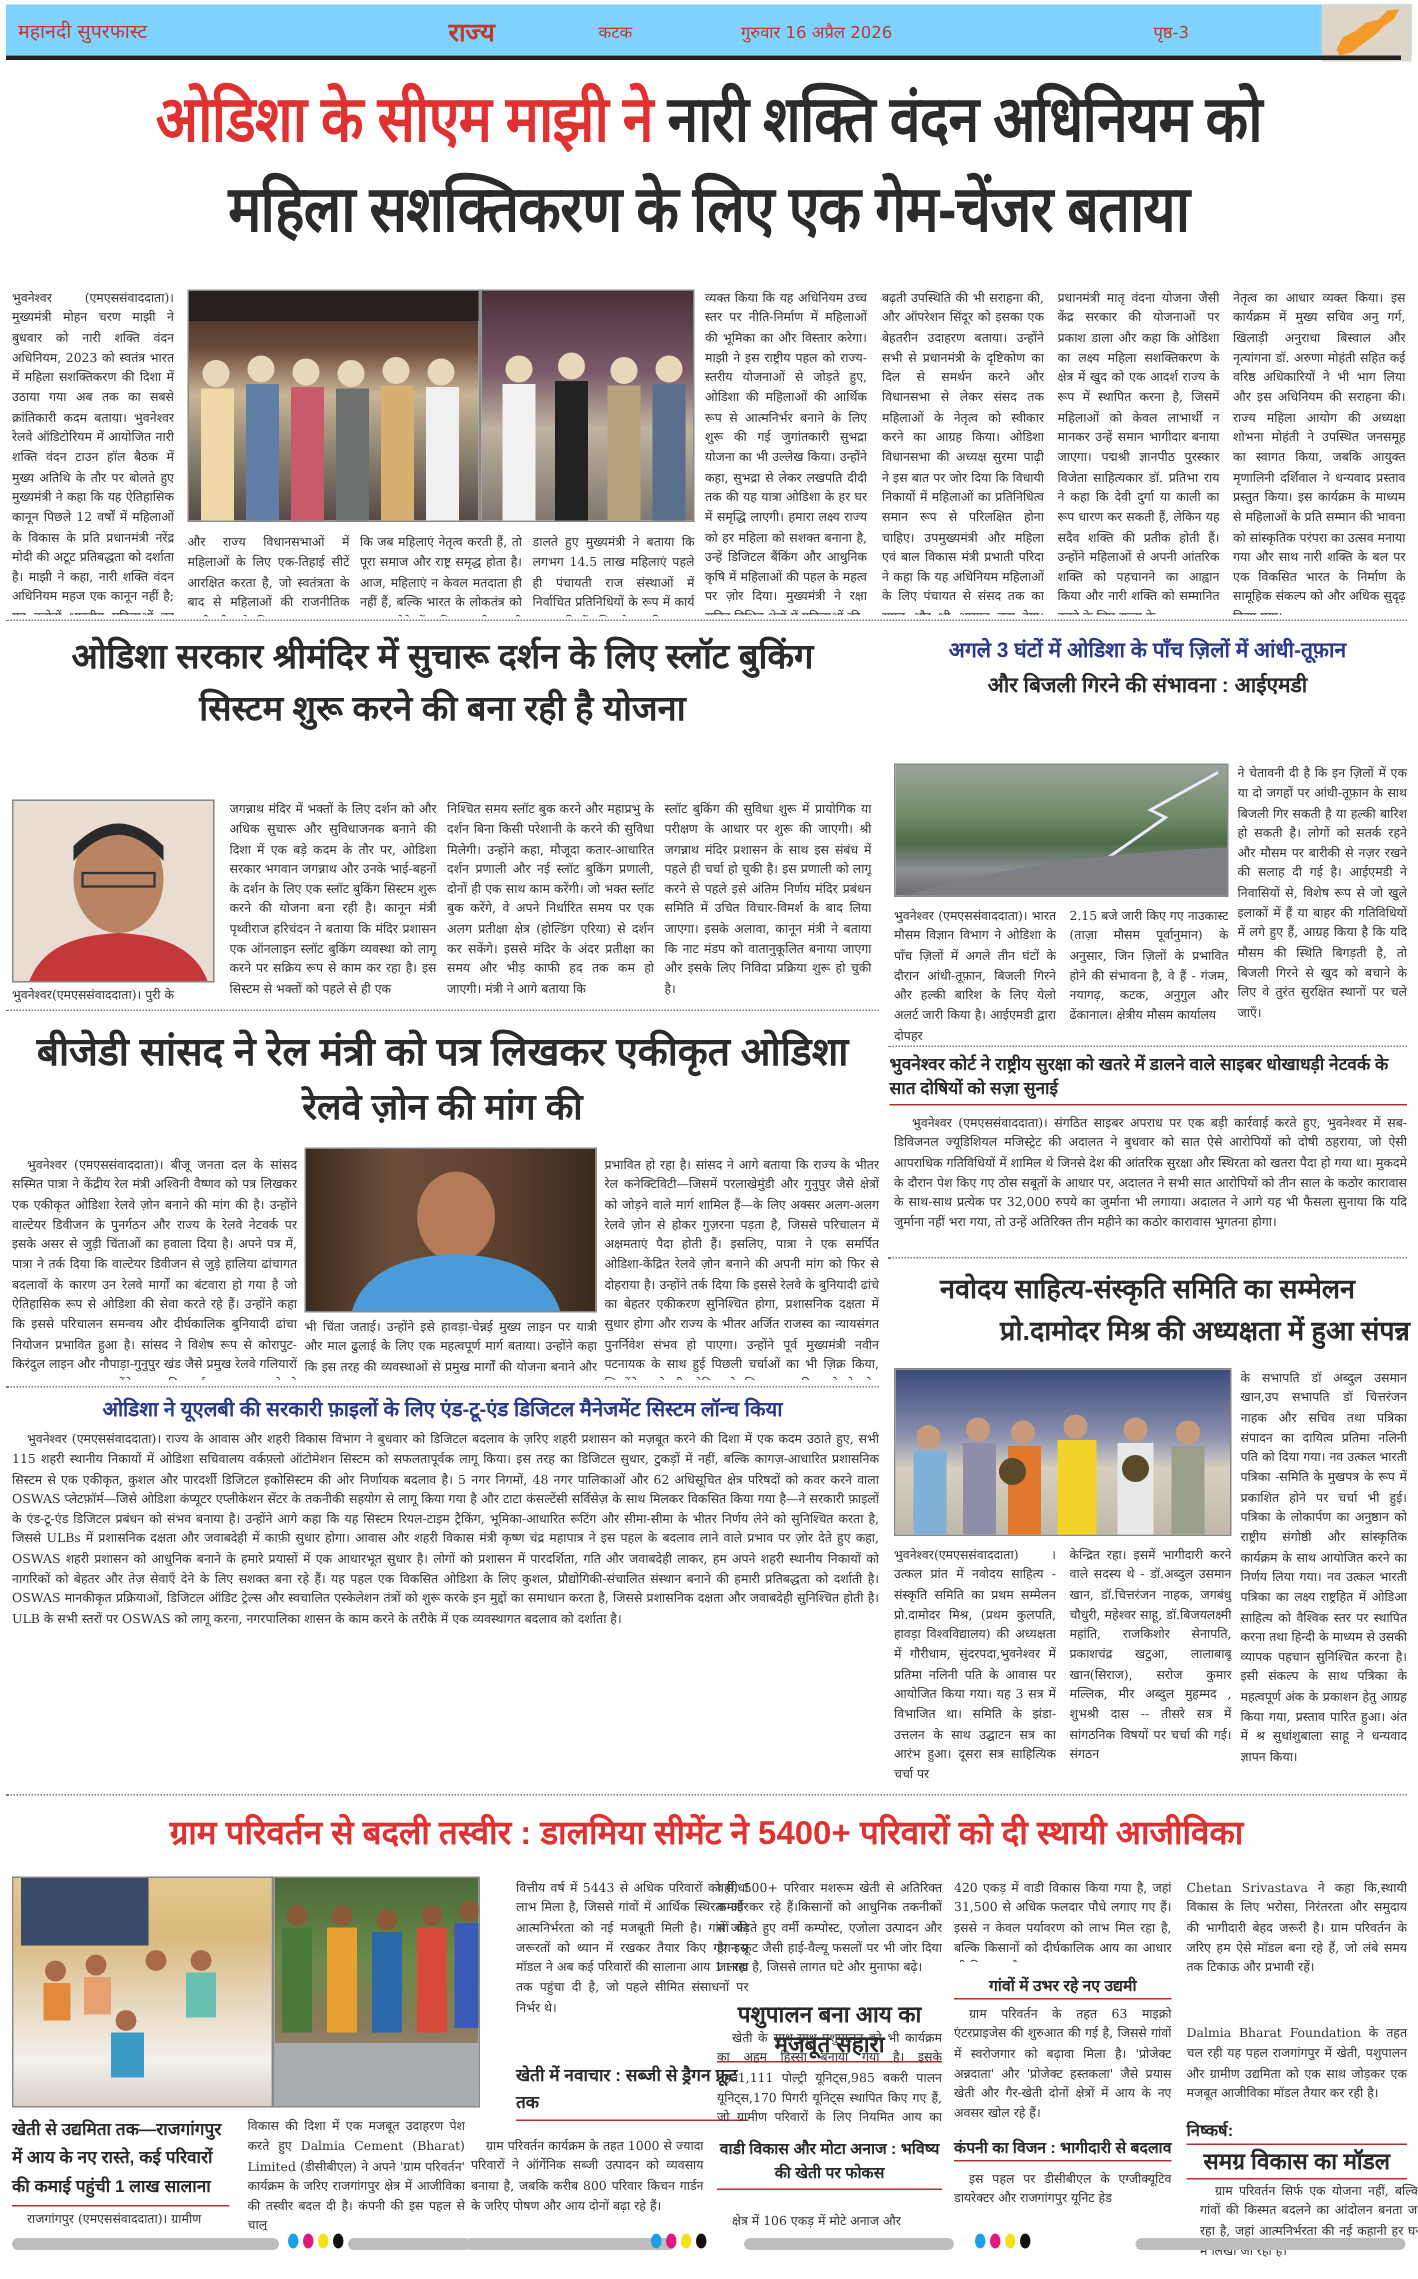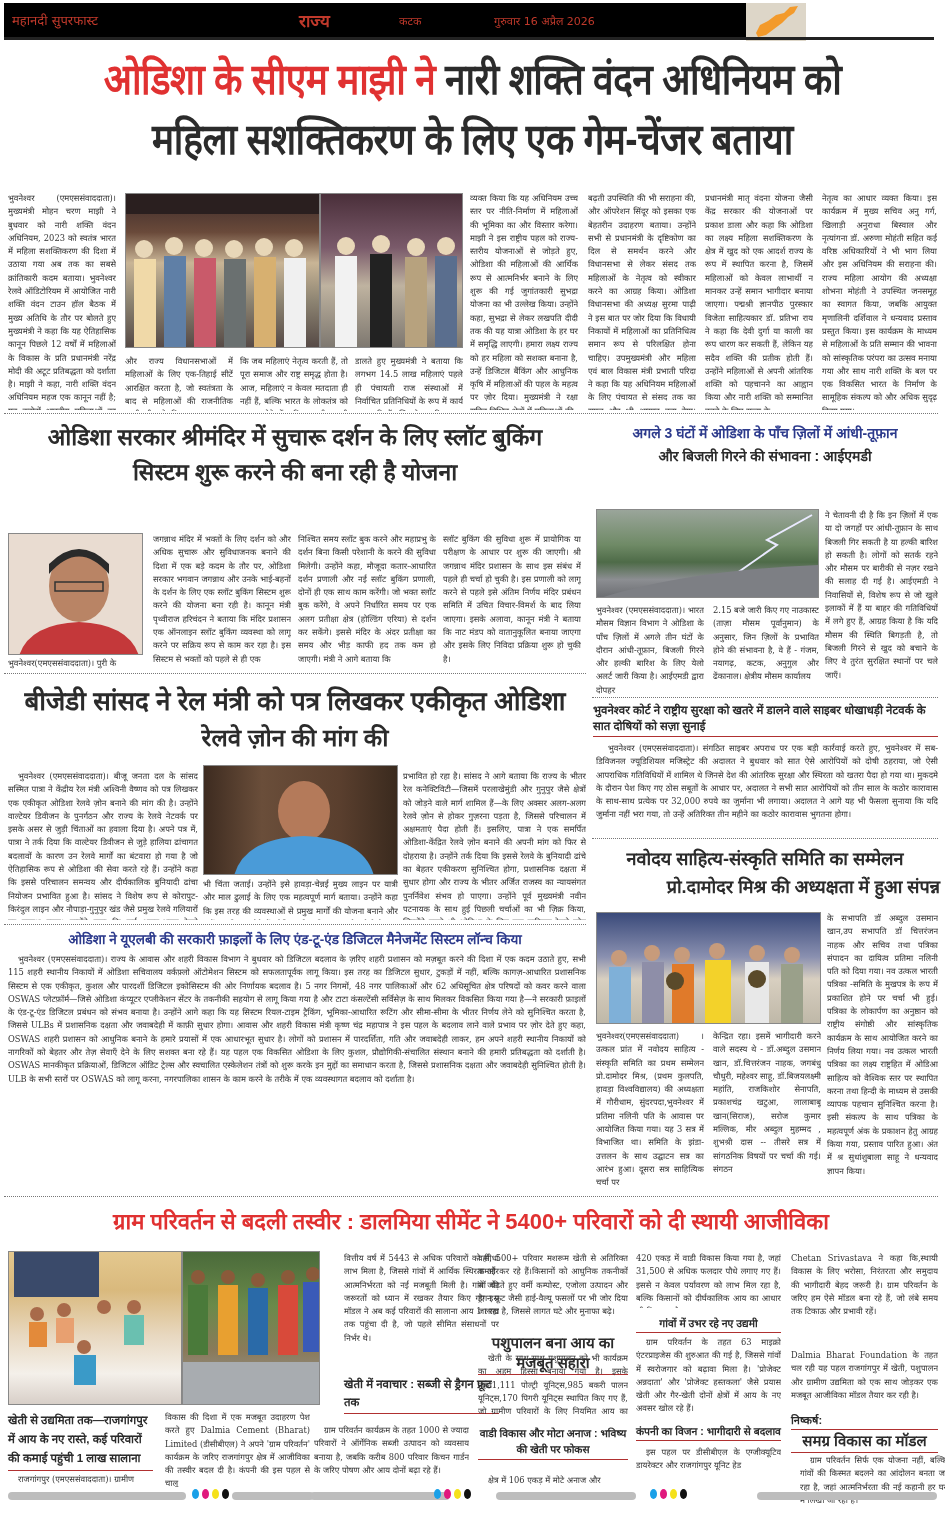--- a/index.html
+++ b/index.html
@@ -1,19 +1,19 @@
 <!DOCTYPE html>
 <html><head>
 <meta charset="utf-8">
 <style>
   * { box-sizing: border-box; margin: 0; padding: 0; }
   html, body { width: 945px; height: 1519px; background: #ffffff; overflow: hidden; }
   body { font-family: "DejaVu Sans", sans-serif; color: #222; position: relative; }
 
-  .masthead { position: absolute; left: 4px; top: 3px; width: 802px; height: 34px; background: #000000; display: flex; align-items: center; }
+  .masthead { position: absolute; left: 4px; top: 3px; width: 937px; height: 34px; background: #7dd3fc; display: flex; align-items: center; }
   .mh-paper { position: absolute; left: 8px; font-size: 13px; color: #c0392b; }
   .mh-section { position: absolute; left: 295px; font-size: 17px; font-weight: bold; color: #c0392b; }
   .mh-city { position: absolute; left: 395px; font-size: 11px; color: #c0392b; }
   .mh-date { position: absolute; left: 490px; font-size: 11px; color: #c0392b; }
   .mh-page { position: absolute; left: 765px; font-size: 11px; color: #c0392b; }
   .mh-map { position: absolute; right: 0; top: 0; width: 60px; height: 38px; background: #ddd6c8; }
   .mh-map svg { width: 60px; height: 38px; }
   .mh-rule { position: absolute; left: 4px; top: 37px; width: 930px; height: 3px; background: #222; }
 
   .headline { position: absolute; font-family: "Liberation Sans", sans-serif; font-weight: bold; text-align: center; letter-spacing: -0.5px; }

